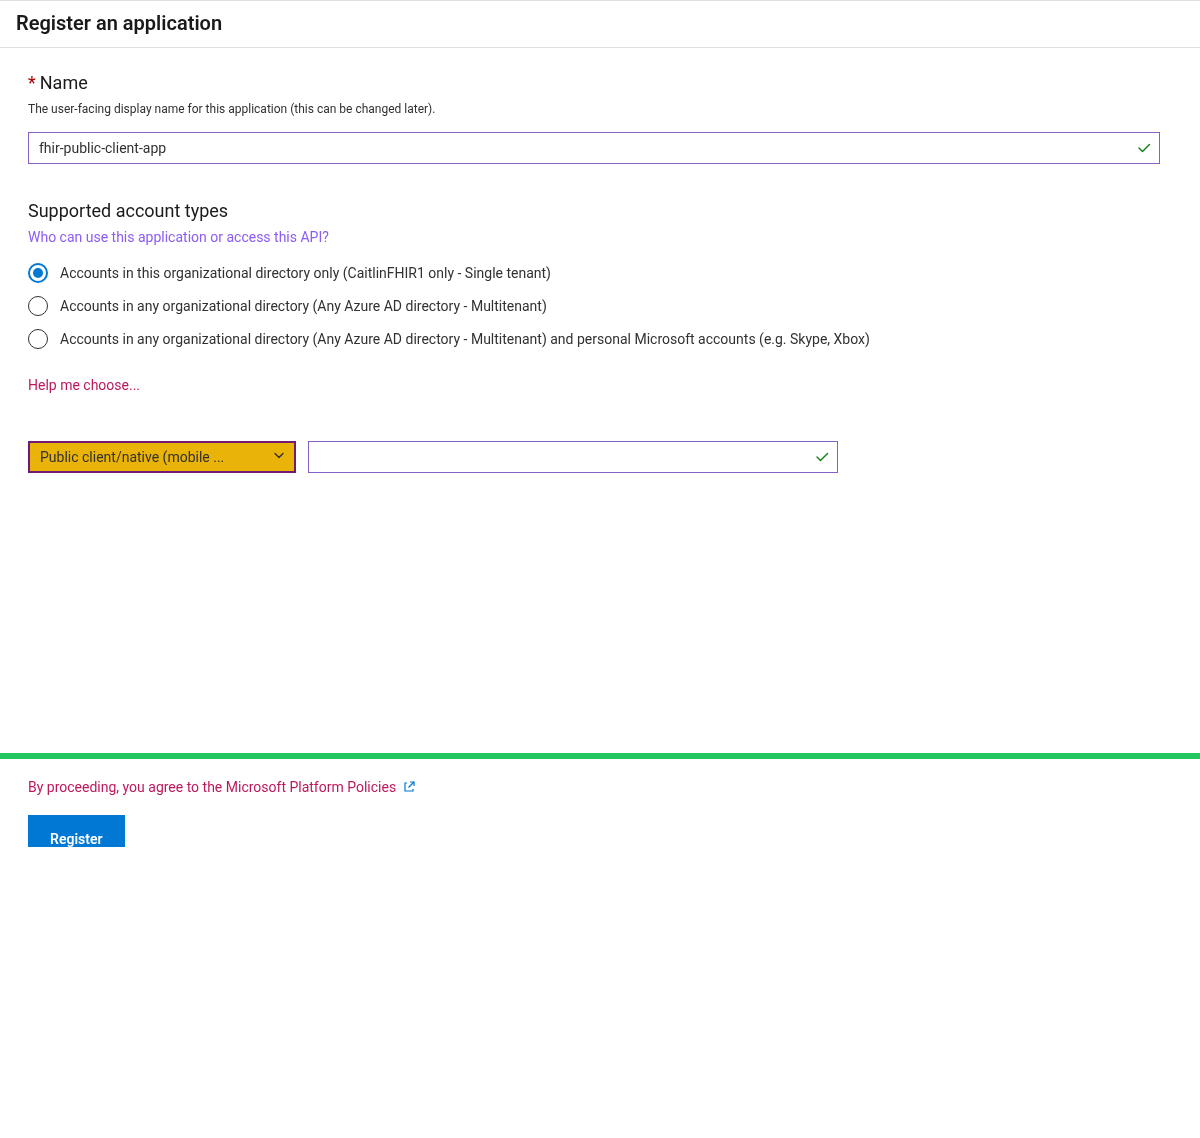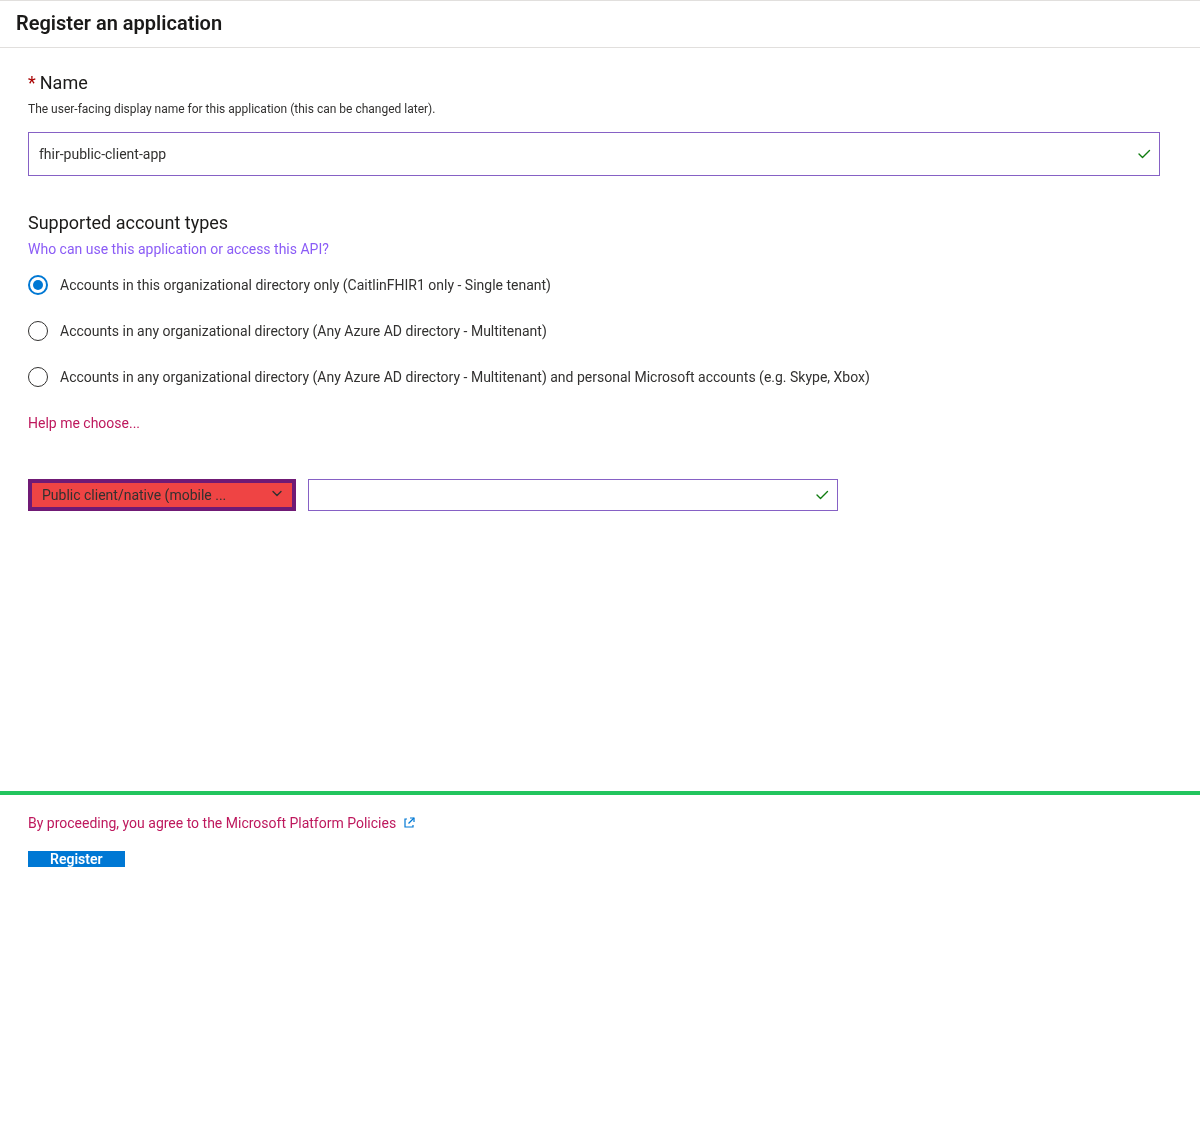--- a/index.html
+++ b/index.html
@@ -16,86 +16,86 @@
     .content { padding: 24px 40px 0 28px; }
     .section { margin-bottom: 36px; }
     .section-title { font-size: 18px; font-weight: 400; color: #1b1a19; margin-bottom: 8px; }
     .req { color: #a80000; margin-right: 4px; }
     .desc { font-size: 12px; color: #323130; margin-bottom: 14px; line-height: 1.4; }
     .sub-desc { font-size: 14px; color: #8b5cf6; margin-bottom: 18px; }
 
     .input-wrap { position: relative; }
     .text-input {
       width: 100%;
-      height: 44px;
+      height: 32px;
       padding: 4px 34px 4px 10px;
       border: 1px solid #8661c5;
       font-size: 14px;
       font-family: inherit;
       color: #323130;
       outline: none;
       background: #fff;
     }
     .check-icon {
       position: absolute;
       right: 8px;
       top: 50%;
       transform: translateY(-50%);
       pointer-events: none;
     }
     .check-icon svg { display: block; }
 
-    .radio-group { display: flex; flex-direction: column; gap: 26px; margin-bottom: 28px; }
+    .radio-group { display: flex; flex-direction: column; gap: 13px; margin-bottom: 28px; }
     .radio-row { display: flex; align-items: center; gap: 12px; cursor: pointer; }
     .radio-outer {
       width: 20px; height: 20px; border-radius: 50%;
       border: 1px solid #323130; display: flex; align-items: center; justify-content: center;
       flex-shrink: 0;
     }
     .radio-row.selected .radio-outer { border: 2px solid #0078d4; }
     .radio-inner { width: 10px; height: 10px; border-radius: 50%; background: #0078d4; display: none; }
     .radio-row.selected .radio-inner { display: block; }
     .radio-label { font-size: 14px; color: #323130; }
 
     .link { color: #be185d; text-decoration: none; font-size: 14px; cursor: pointer; }
 
     .redirect-row { display: flex; gap: 12px; align-items: center; }
     .select-wrap {
       position: relative;
       width: 268px;
       height: 32px;
-      border: 4px solid #701a75;
-      background: #ef4444;
+      border: 2px solid #701a75;
+      background: #eab308;
       display: flex; align-items: center;
       padding: 0 34px 0 10px;
       cursor: pointer;
     }
     .select-text { font-size: 14px; color: #323130; white-space: nowrap; overflow: hidden; text-overflow: ellipsis; }
     .chevron {
       position: absolute; right: 8px; top: 50%; transform: translateY(-50%);
     }
     .uri-input-wrap { position: relative; width: 530px; }
     .uri-input {
       width: 100%; height: 32px;
       border: 1px solid #8661c5;
       padding: 4px 34px 4px 10px;
       font-size: 14px; font-family: inherit;
       background: #fff; outline: none;
     }
 
     .footer {
-      border-top: 4px solid #22c55e;
+      border-top: 6px solid #22c55e;
       padding: 20px 28px 40px 28px;
       margin-top: 280px;
     }
     .footer-link-row { display: flex; align-items: center; gap: 6px; margin-bottom: 20px; }
     .ext-icon { display: inline-flex; }
     .primary-btn {
       background: #0078d4; color: #fff; border: none;
-      height: 16px; padding: 0 22px; font-size: 14px; font-weight: 600;
+      height: 16px; padding: 16px 22px; font-size: 14px; font-weight: 600;
       font-family: inherit; cursor: pointer;
     }
   </style>
 </head>
 <body>
 
 <div class="top-rule"></div>
 
 <div class="header">
   <h1 class="page-title">Register an application</h1>

